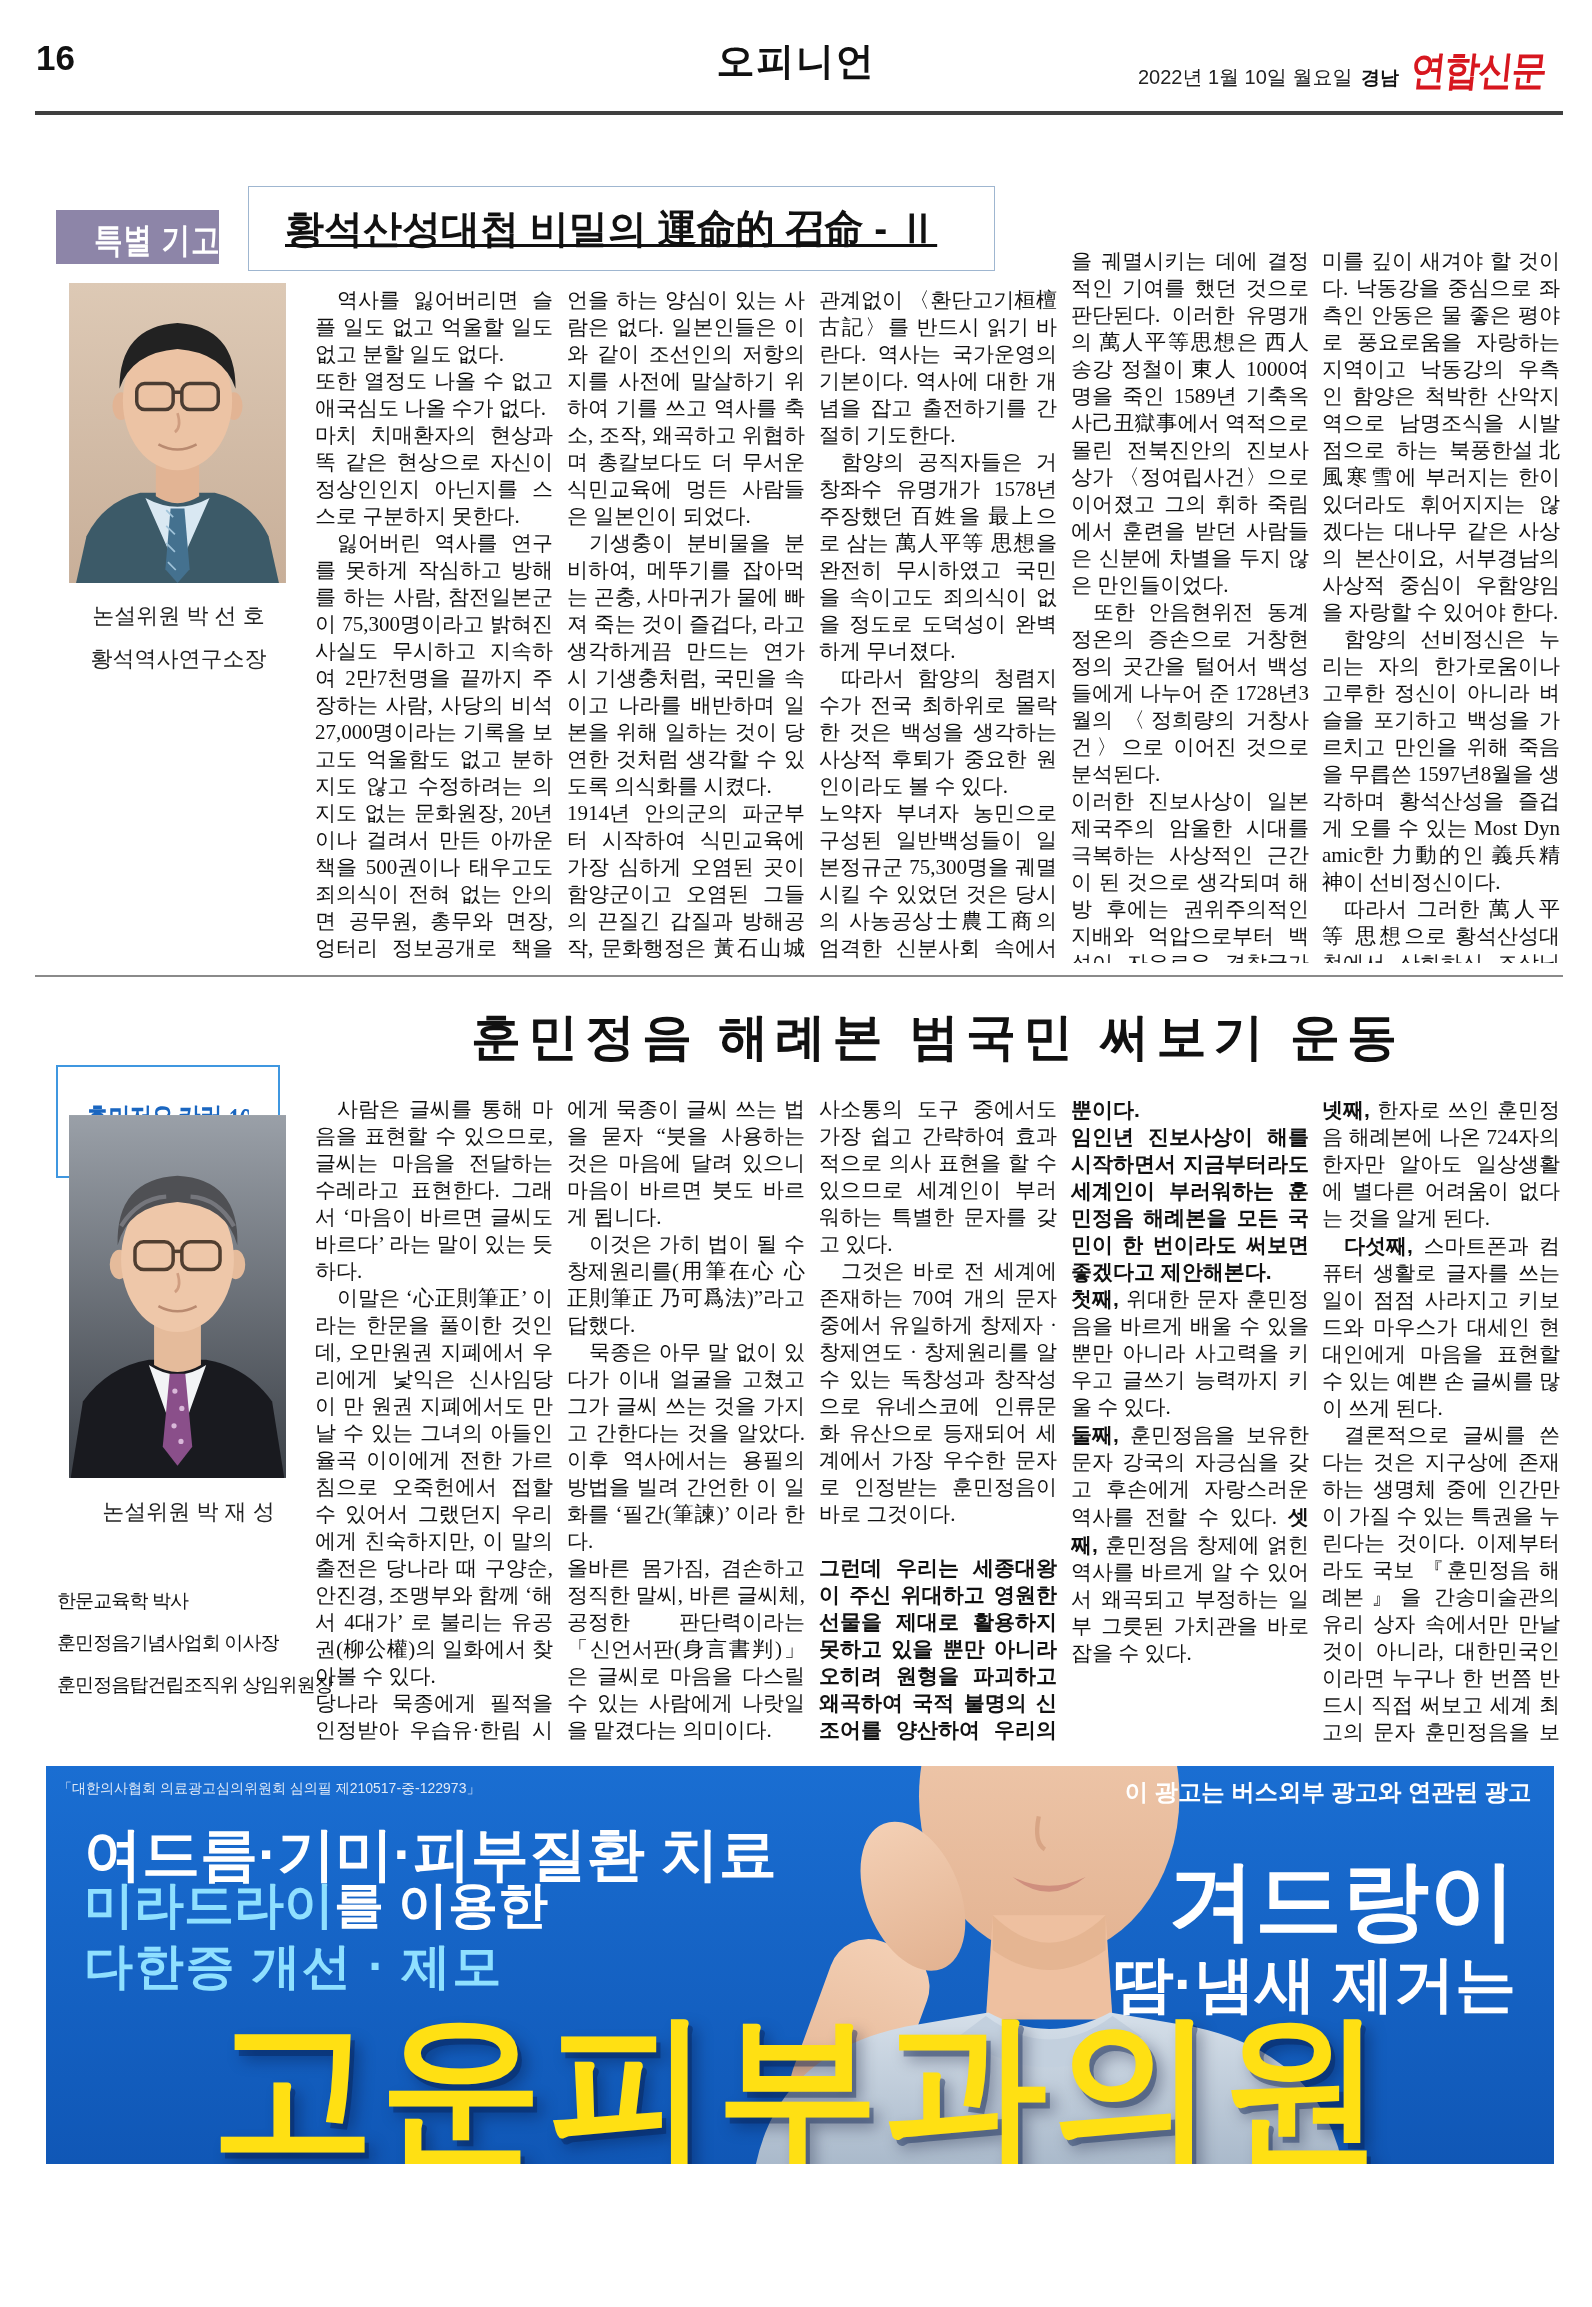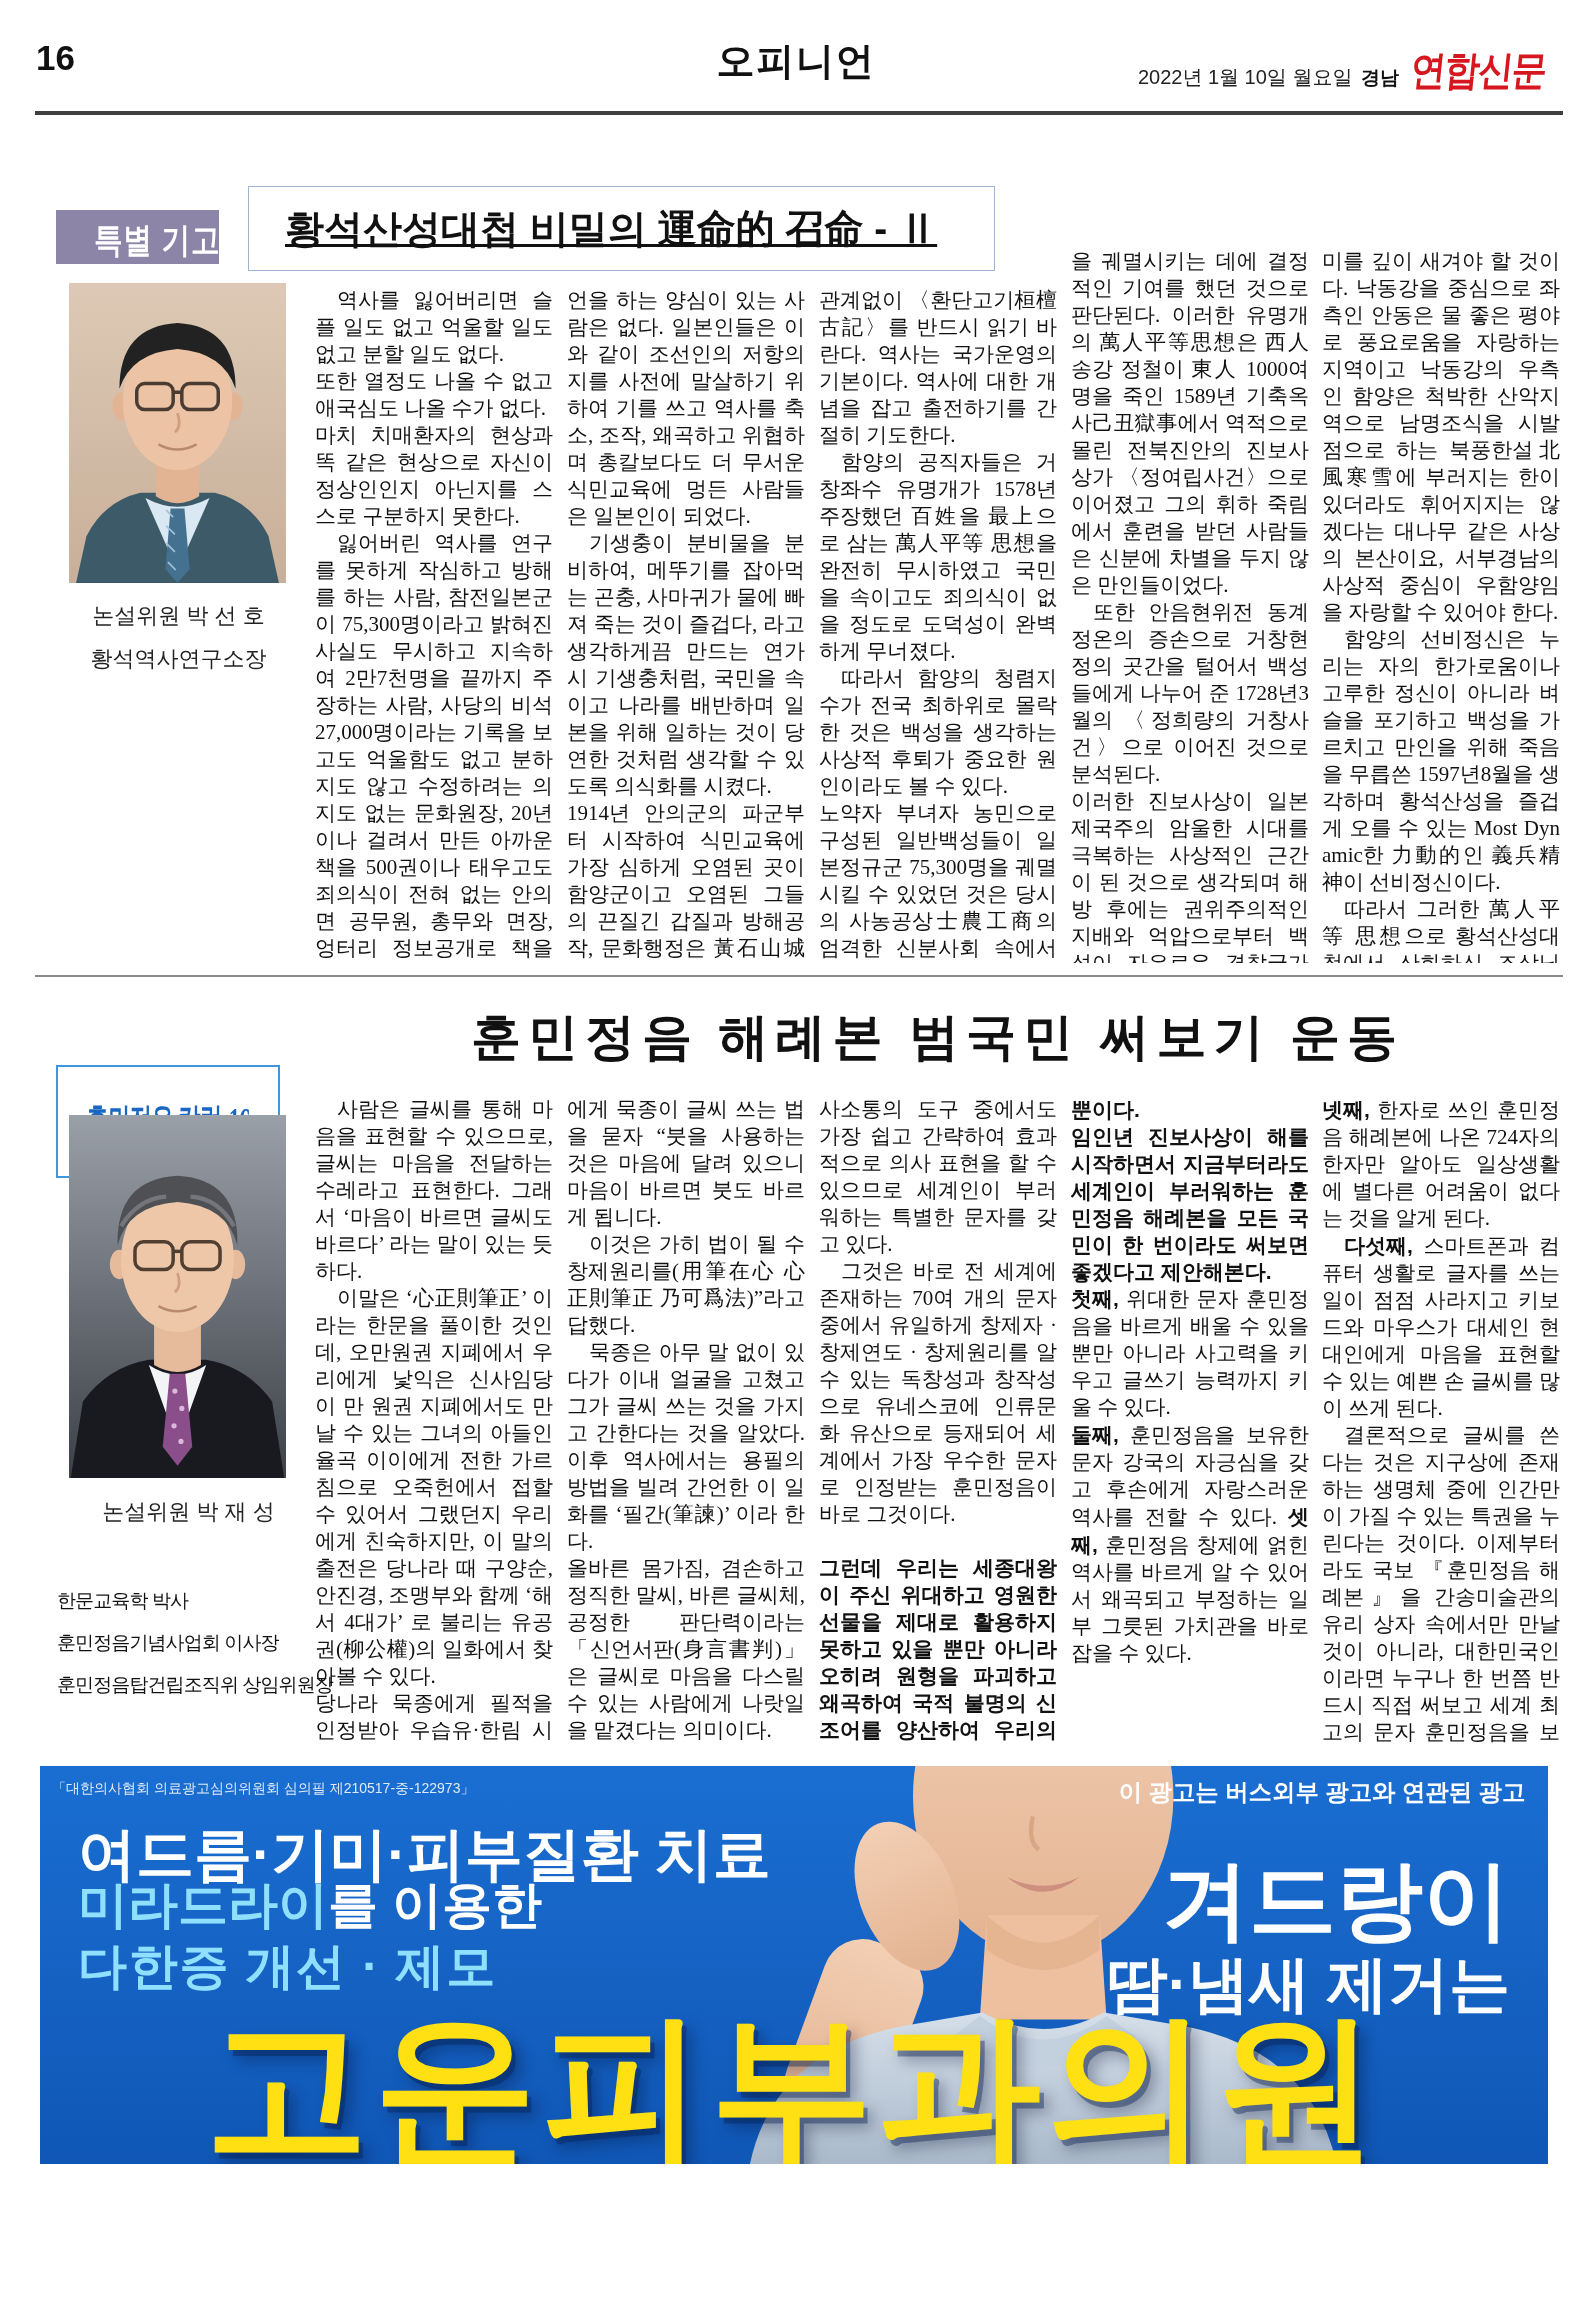--- a/index.html
+++ b/index.html
@@ -49,21 +49,21 @@
               font-weight:700; font-size:50px; letter-spacing:7px; white-space:nowrap; }
   #a2-kicker { left:56px; top:1065px; width:224px; height:113px; border:2.6px solid var(--column_border);
                display:flex; align-items:center; justify-content:center; color:#1a66c0; }
   #a2-kicker span { font-weight:700; font-size:36px; white-space:nowrap;
                     transform:scaleX(.62); letter-spacing:-0.9px; }
   #a2-roles { left:57px; top:1580px; width:313px; }
   #a2-roles p { font:400 19px "Liberation Sans",sans-serif; line-height:42px;
                 white-space:nowrap; letter-spacing:-0.9px; }
 
   
-  #ad { left:40px; top:1766px; width:1508px; height:398px; overflow:hidden;
+  #ad { left:46px; top:1766px; width:1508px; height:398px; overflow:hidden;
         background:linear-gradient(180deg,#1a6ed2 0%, #1057b6 100%);
         font-family:"Liberation Sans",sans-serif; }
   #ad .layer { position:absolute; }
   #ad-approval { left:12px; top:14px; font-size:14px; color:#dfe9f7; z-index:3; }
   #ad-note { right:22.6px; top:10.4px; font-size:23.4px; font-weight:700; color:#fff; z-index:3; }
   #ad-l1 { left:38px; top:50px;  font-size:58px; font-weight:900; color:#fff; z-index:3; white-space:nowrap; }
   #ad-l2 { left:38px; top:106px; font-size:50px; font-weight:900; z-index:3; white-space:nowrap; }
   #ad-l2 .hi { color:var(--accent_cyan); }
   #ad-l2 .rest { color:#fff; }
   #ad-l3 { left:38px; top:168px; font-size:49px; font-weight:900; color:var(--accent_cyan);

